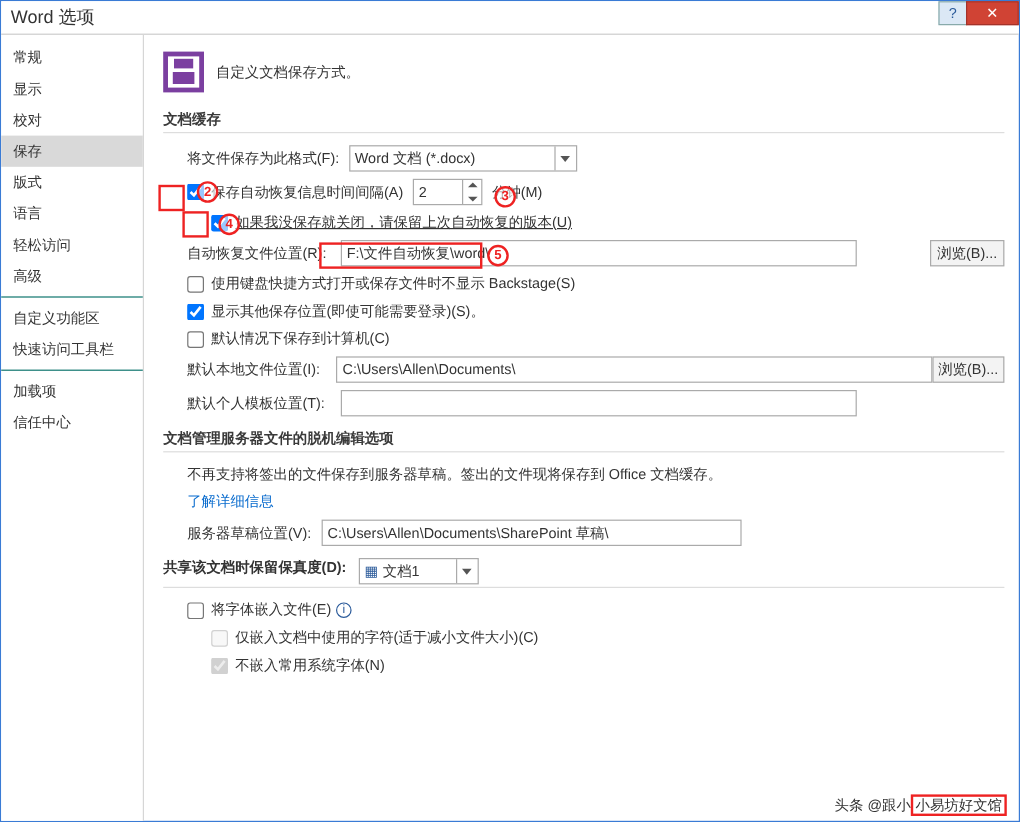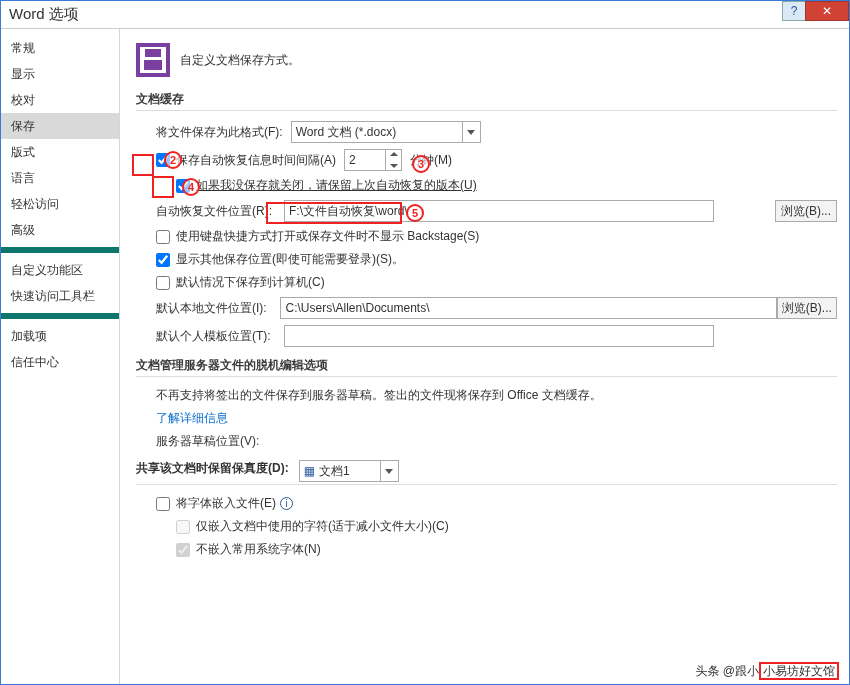--- a/index.html
+++ b/index.html
@@ -7,21 +7,21 @@
 .window{width:850px;height:685px;background:#fff;border:1px solid #3a7bd5;position:relative}
 .titlebar{height:28px;background:#fff;border-bottom:1px solid #ccc;display:flex;align-items:center;padding-left:8px;position:relative}
 .titlebar-text{font-size:15px;color:#333}
 .titlebar-btns{position:absolute;right:0;top:0;display:flex}
 .tbtn{height:20px;border:1px solid #8aa;display:flex;align-items:center;justify-content:center;margin-left:-1px}
 .tbtn.help{width:24px;background:#dbe8f5;color:#2a5a9a}
 .tbtn.close{width:44px;background:#d04334;color:#fff;border-color:#a3322a}
 .body{display:flex;height:calc(100% - 28px)}
 .sidebar{width:119px;background:#fff;border-right:1px solid #d6d6d6;padding-top:6px}
 .side-item{height:26px;line-height:26px;padding-left:10px;cursor:pointer}
-.side-item.sep{border-top:6px solid #0f766e;margin-top:4px;padding-top:4px;height:auto}
+.side-item.sep{border-top:1px solid #0f766e;margin-top:4px;padding-top:4px;height:auto}
 .side-item.active{background:#d9d9d9}
 .main{flex:1;padding:14px 12px 8px 16px;overflow:hidden;position:relative}
 .hdr{display:flex;align-items:center;margin-bottom:14px;gap:10px}
 .save-ico{width:34px;height:34px;background:#7b3fa0;display:flex;align-items:center;justify-content:center;position:relative}
 .disk{width:26px;height:26px;background:#fff;position:relative}
 .disk::before{content:"";position:absolute;top:2px;left:5px;width:16px;height:8px;background:#7b3fa0}
 .disk::after{content:"";position:absolute;bottom:3px;left:4px;width:18px;height:10px;background:#7b3fa0}
 .sect-title{font-weight:600;color:#3a3a3a;margin:10px 0 10px 0;border-bottom:1px solid #ddd;padding-bottom:2px}
 .row{display:flex;align-items:center;margin:6px 0;flex-wrap:nowrap}
 .row>label{white-space:nowrap}
@@ -138,20 +138,21 @@
         <input class="txt" style="width: 430px;" value="">
       </div>
 
       <div class="sect-title">文档管理服务器文件的脱机编辑选项</div>
       <div class="row indent">不再支持将签出的文件保存到服务器草稿。签出的文件现将保存到 Office 文档缓存。</div>
       <div class="row indent">
           <a class="link">了解详细信息</a>
         </div>
       <div class="row indent">
         <label style="width:112px">服务器草稿位置(V):</label>
+        <input class="txt" style="width: 350px;" value="C:\Users\Allen\Documents\SharePoint 草稿\">
       </div>
 
       <div class="sect-title" style="display:flex;align-items:flex-start;gap:10px">
         <span>共享该文档时保留保真度(D):</span>
         <div class="dd" style="width:100px;font-weight:normal">
           <span style="color:#2a5a9a;margin-right:4px">▦</span>
             <span>文档1</span>
             <span class="arr"></span>
         </div>
       </div>

